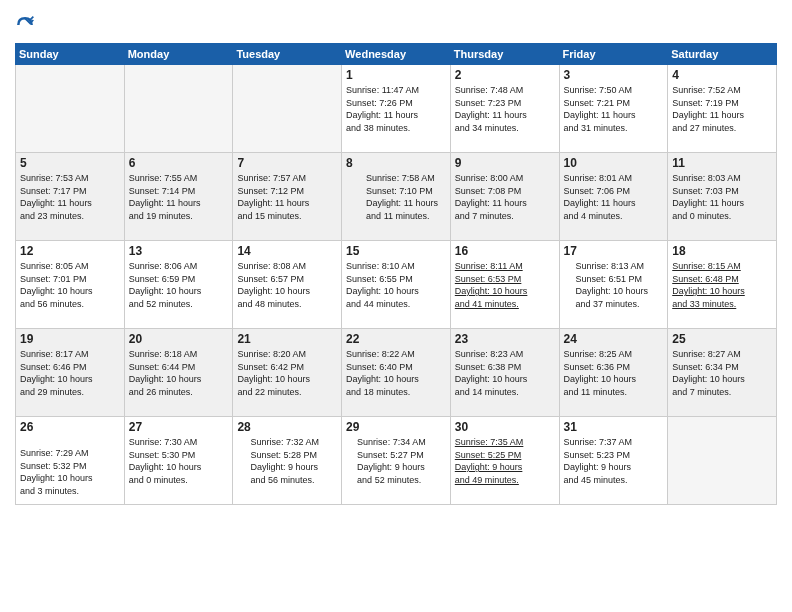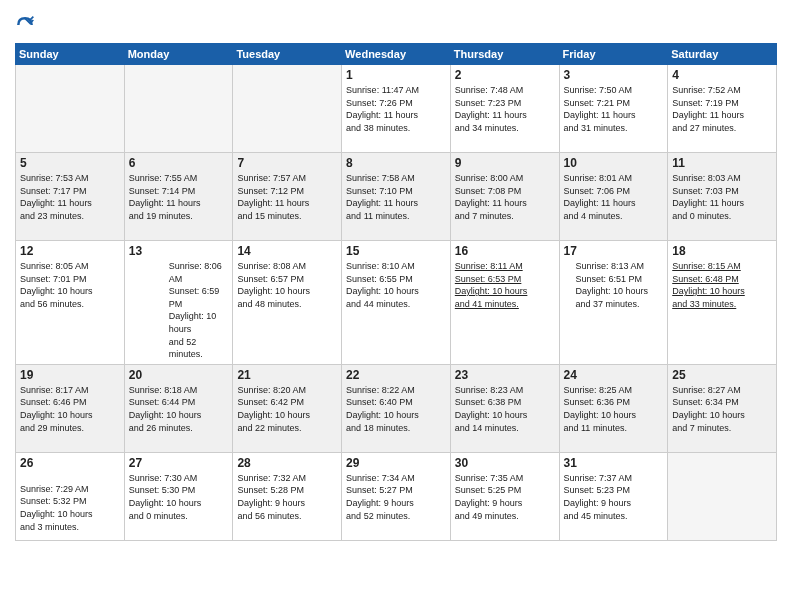--- a/index.html
+++ b/index.html
@@ -175,21 +175,21 @@
           </td>
           <td>
             <span class="day-number">7</span>
             <div class="day-info" style="white-space: pre-line;">Sunrise: 7:57 AM
 Sunset: 7:12 PM
 Daylight: 11 hours
 and 15 minutes.</div>
           </td>
           <td>
             <span class="day-number">8</span>
-            <div class="day-info" style="white-space: pre-line;">Sunrise: 7:58 AM
+            <div class="day-info" style="white-space: pre-line; margin-left: 20px;">Sunrise: 7:58 AM
 Sunset: 7:10 PM
 Daylight: 11 hours
 and 11 minutes.</div>
           </td>
           <td>
             <span class="day-number">9</span>
             <div class="day-info" style="white-space: pre-line;">Sunrise: 8:00 AM
 Sunset: 7:08 PM
 Daylight: 11 hours
 and 7 minutes.</div>
@@ -212,21 +212,21 @@
         <tr>
           <td>
             <span class="day-number">12</span>
             <div class="day-info" style="white-space: pre-line;">Sunrise: 8:05 AM
 Sunset: 7:01 PM
 Daylight: 10 hours
 and 56 minutes.</div>
           </td>
           <td>
             <span class="day-number">13</span>
-            <div class="day-info" style="white-space: pre-line; margin-left: 40px;">Sunrise: 8:06 AM
+            <div class="day-info" style="white-space: pre-line;">Sunrise: 8:06 AM
 Sunset: 6:59 PM
 Daylight: 10 hours
 and 52 minutes.</div>
           </td>
           <td>
             <span class="day-number">14</span>
             <div class="day-info" style="white-space: pre-line;">Sunrise: 8:08 AM
 Sunset: 6:57 PM
 Daylight: 10 hours
 and 48 minutes.</div>
@@ -321,35 +321,35 @@
           </td>
           <td>
             <span class="day-number">27</span>
             <div class="day-info" style="white-space: pre-line;">Sunrise: 7:30 AM
 Sunset: 5:30 PM
 Daylight: 10 hours
 and 0 minutes.</div>
           </td>
           <td>
             <span class="day-number">28</span>
-            <div class="day-info" style="white-space: pre-line;">Sunrise: 7:32 AM
+            <div class="day-info" style="white-space: pre-line; margin-left: 13px;">Sunrise: 7:32 AM
 Sunset: 5:28 PM
 Daylight: 9 hours
 and 56 minutes.</div>
           </td>
           <td>
             <span class="day-number">29</span>
-            <div class="day-info" style="white-space: pre-line;">Sunrise: 7:34 AM
+            <div class="day-info" style="white-space: pre-line; margin-left: 11px;">Sunrise: 7:34 AM
 Sunset: 5:27 PM
 Daylight: 9 hours
 and 52 minutes.</div>
           </td>
           <td>
             <span class="day-number">30</span>
-            <div class="day-info" style="white-space: pre-line;">Sunrise: 7:35 AM
+            <div class="day-info" style="white-space: pre-line; text-decoration: underline;">Sunrise: 7:35 AM
 Sunset: 5:25 PM
 Daylight: 9 hours
 and 49 minutes.</div>
           </td>
           <td>
             <span class="day-number">31</span>
             <div class="day-info" style="white-space: pre-line;">Sunrise: 7:37 AM
 Sunset: 5:23 PM
 Daylight: 9 hours
 and 45 minutes.</div>

